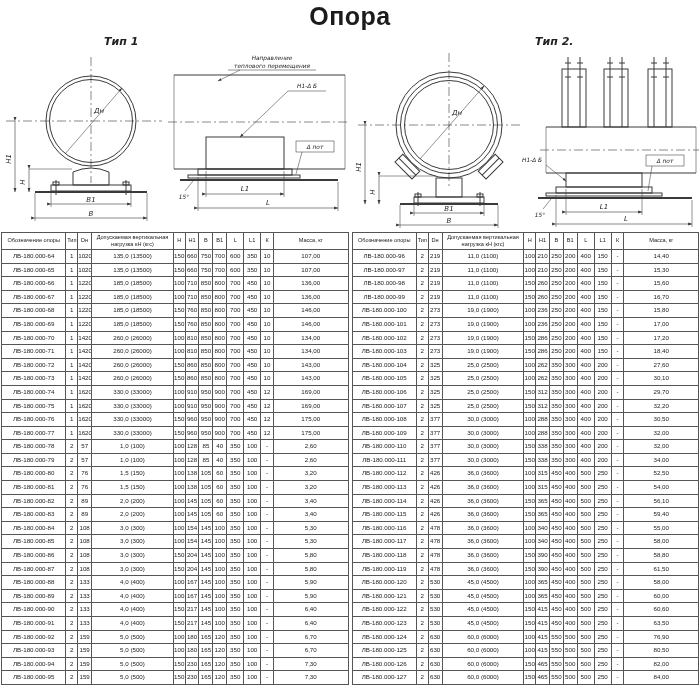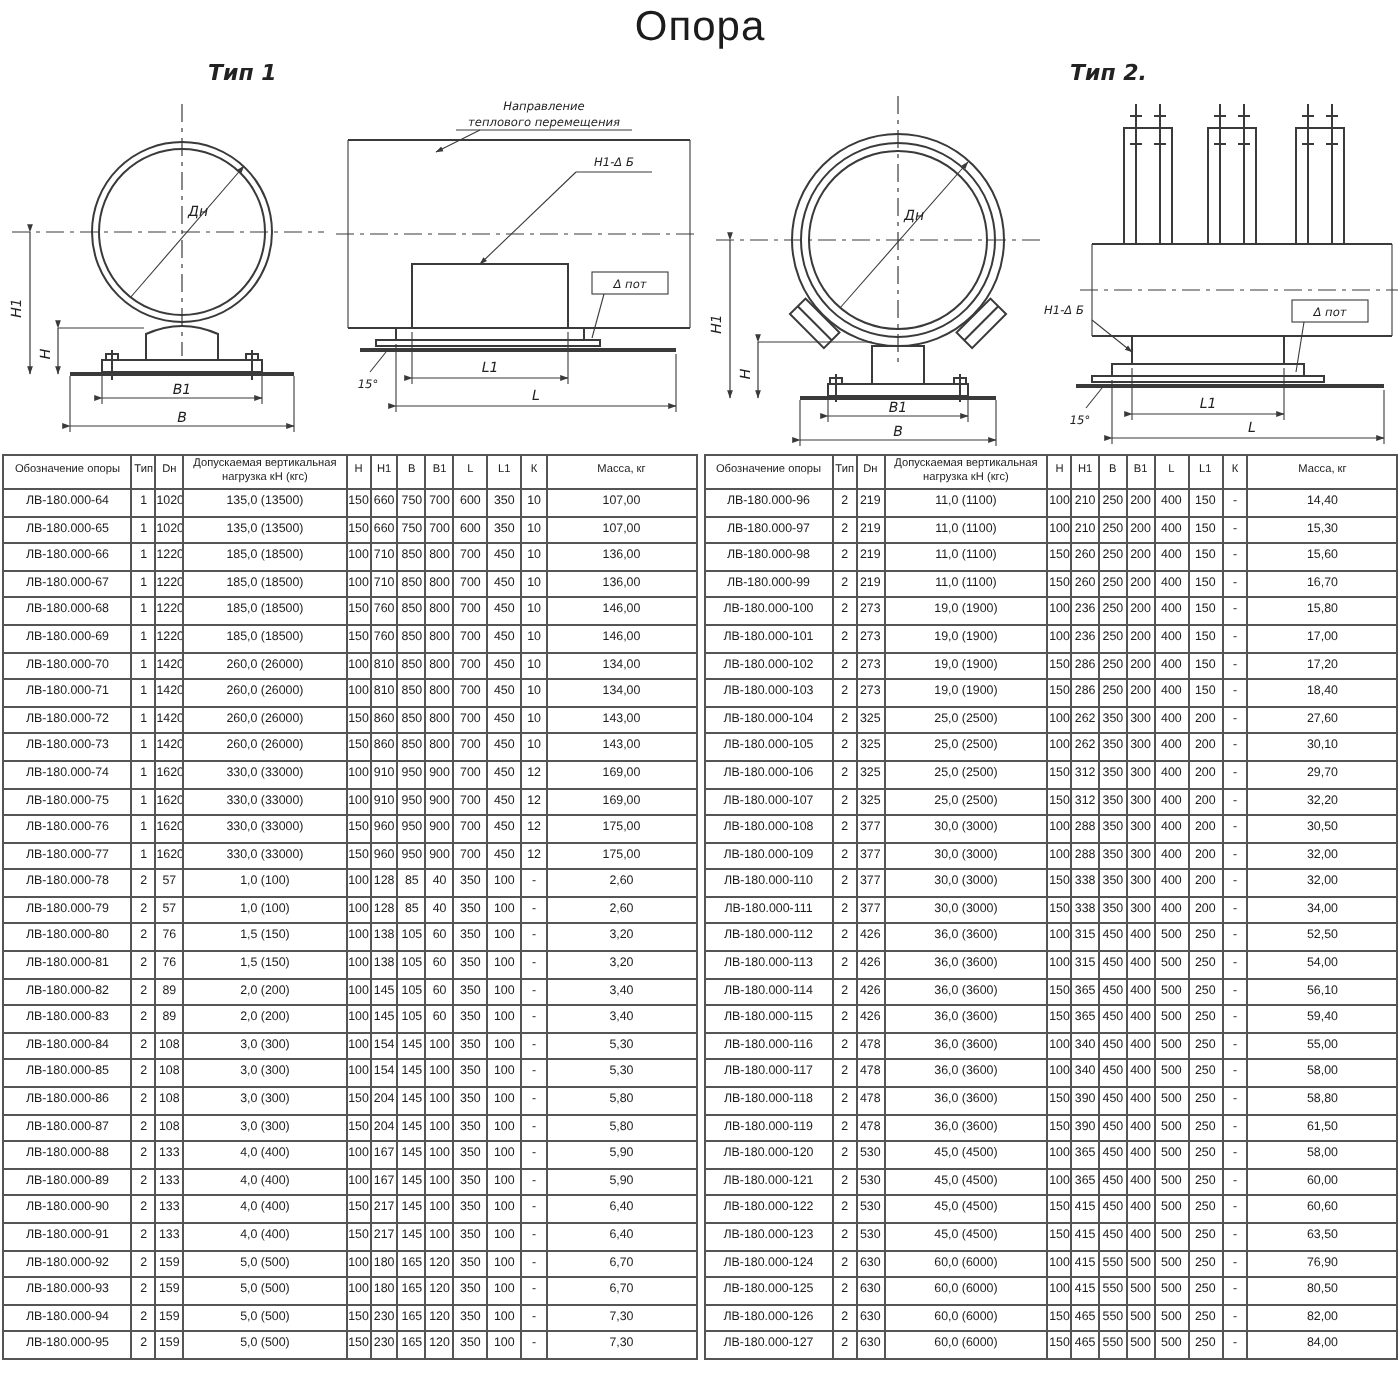--- a/index.html
+++ b/index.html
@@ -1,17 +1,17 @@
 <!DOCTYPE html>
 <html><head>
 <meta charset="utf-8">
 <style>
   html,body{margin:0;padding:0;background:#fff;}
   body{width:700px;height:700px;font-family:"Liberation Sans",sans-serif;color:#1c1c1c;overflow:hidden;}
-  .title{ text-align:center;font-size:21px;font-weight:normal;margin:2px 0 0 0;letter-spacing:.5px;}
+  .title{ text-align:center;font-size:25px;font-weight:bold;margin:2px 0 0 0;letter-spacing:.5px;}
   .drawings{display:flex;height:200px;}
   svg.drawing{width:350px;height:200px;display:block;}
   
   .ln line,.ln path,.ln circle,.ln rect{stroke:#3a3a3a;fill:none;stroke-width:1;}
   .ln .axis{stroke-dasharray:9 3 2 3;stroke-width:.6;}
   .ln .thin{stroke-width:.55;}
   .ln .thick{stroke-width:2;}
   .ln .dimln{stroke-width:.6;}
   text{fill:#222;}
   .tlabel{font:italic bold 11px "DejaVu Sans",sans-serif;}

